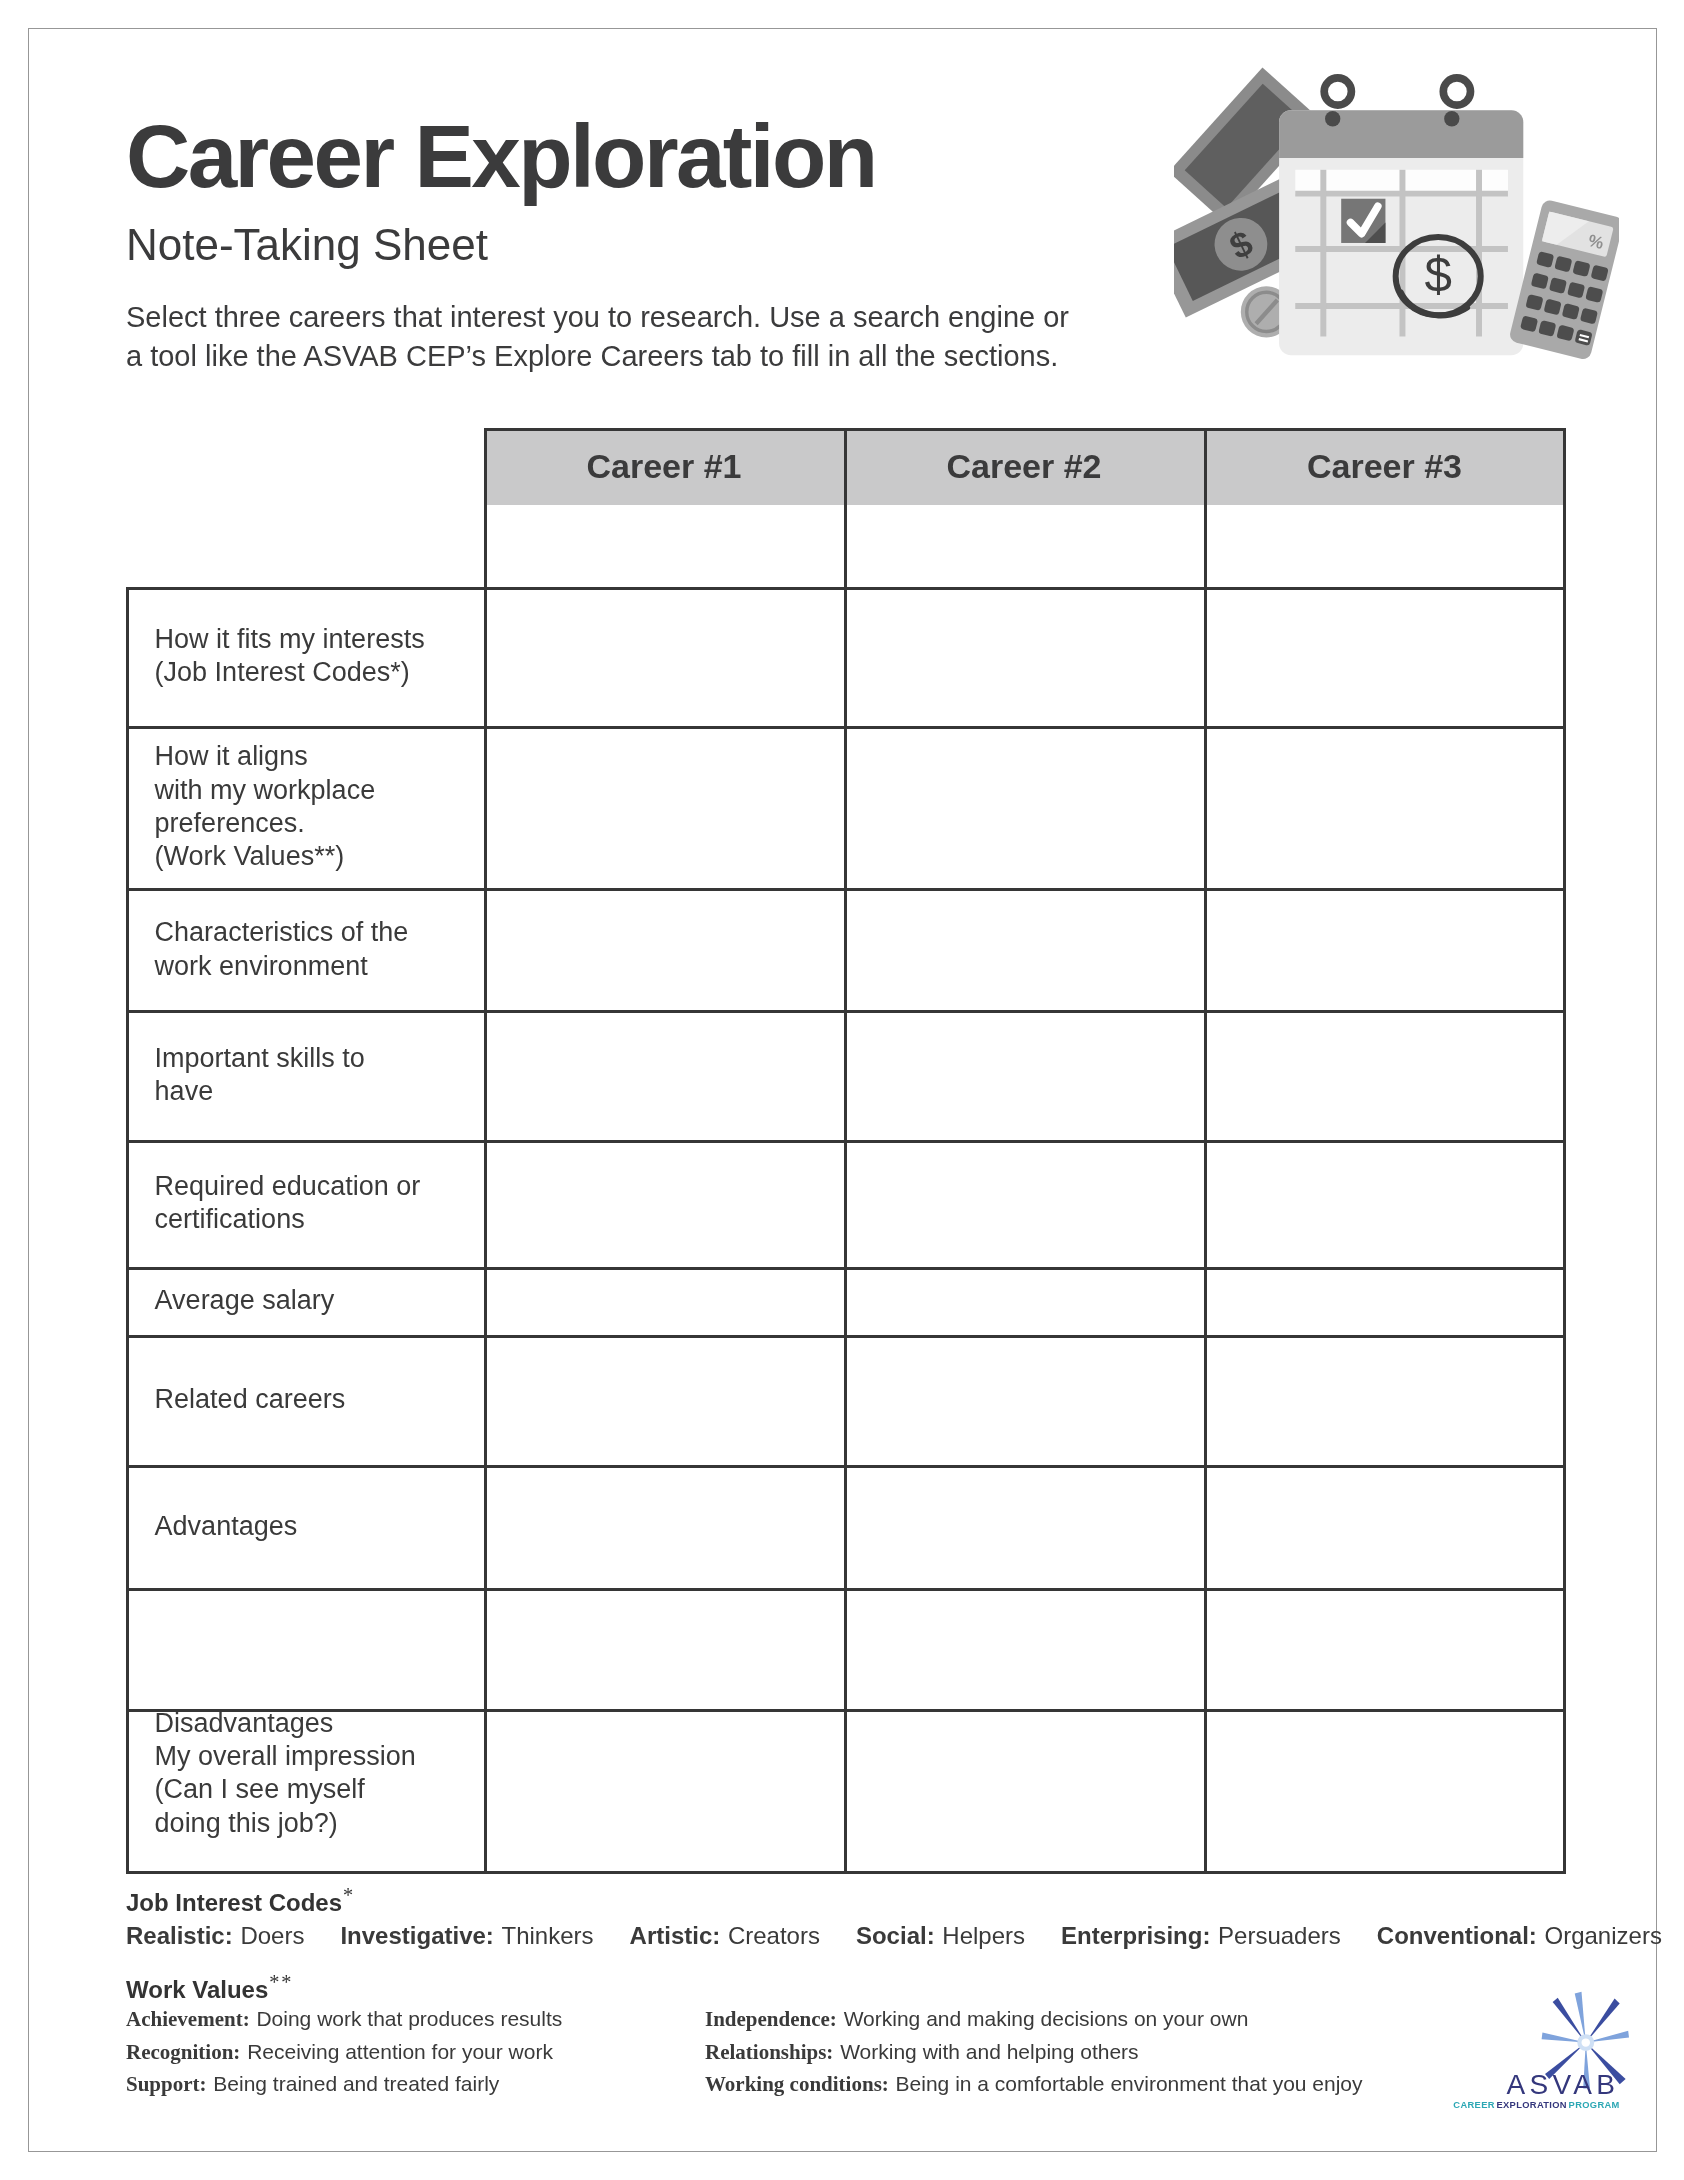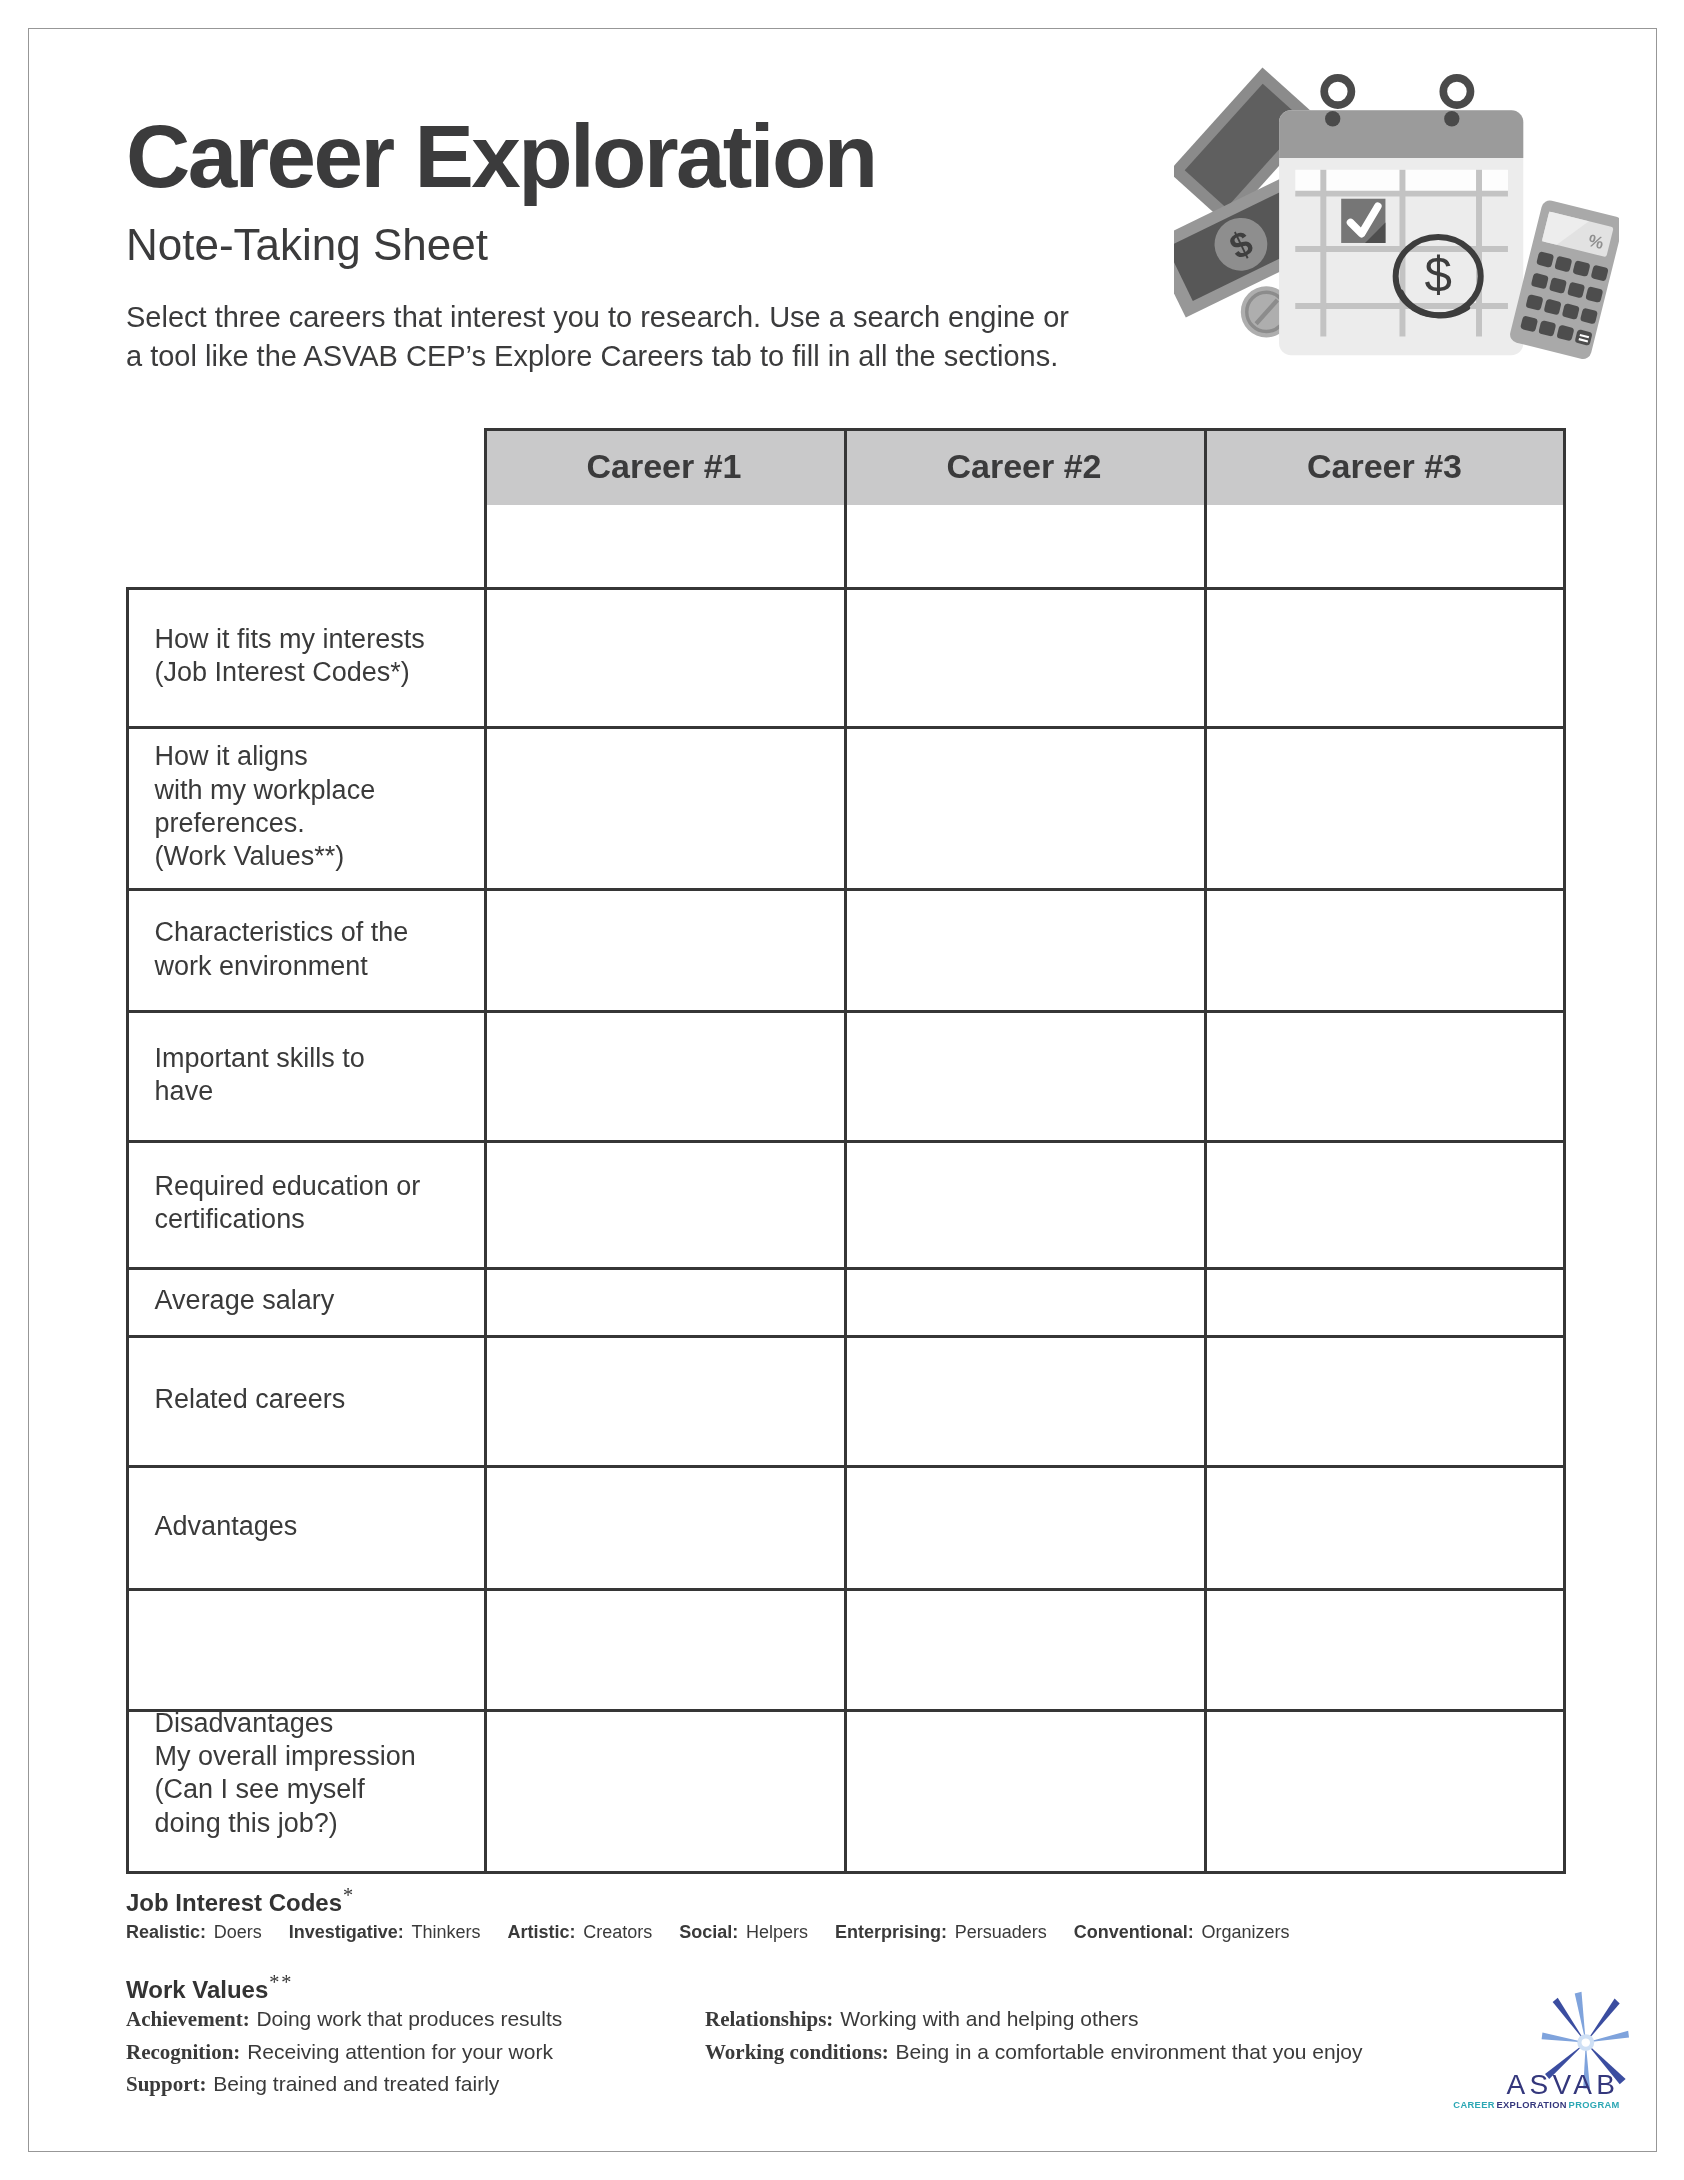--- a/index.html
+++ b/index.html
@@ -18,21 +18,21 @@
   .hl{position:absolute;height:2.6px;background:#363636;}
   .vl{position:absolute;width:2.6px;background:#363636;}
   .thbg{position:absolute;left:484px;top:428px;width:1082px;height:77px;background:#c9c9ca;}
   .th{position:absolute;top:428px;height:77px;display:flex;align-items:center;justify-content:center;font-size:34px;font-weight:700;color:#3b3b3c;}
   .rl{position:absolute;left:129px;width:353px;display:flex;align-items:center;padding-left:25.6px;padding-right:5.1px;font-size:27px;line-height:1.24;white-space:pre-line;color:#3a3a3a;}
   .fc{position:absolute;background:transparent;}
 
   
   .fhead{position:absolute;left:126px;font-size:24px;font-weight:700;color:#333;}
   .fhead .mark{font-family:"Liberation Serif",serif;font-style:italic;font-weight:400;font-size:20.4px;vertical-align:super;letter-spacing:1.7px;}
-  .codes{position:absolute;left:126px;top:1922px;display:flex;gap:27px;font-size:18px;white-space:nowrap;text-align:right;}
+  .codes{position:absolute;left:126px;top:1922px;display:flex;gap:36px;font-size:24px;white-space:nowrap;text-align:right;}
   .codes b{font-weight:700;}
   .codes .def{margin-left:7.7px;font-weight:400;}
   .wvcol{position:absolute;font-size:21px;line-height:31.5px;white-space:nowrap;}
   .wvcol b{font-weight:700;font-family:Liberation Serif, serif;}
   .wvcol .def{margin-left:6.8px;}
   .wv-left{left:126px;top:2003px;}
   .wv-right{left:705px;top:2003px;}
 
   .logo{position:absolute;left:1448px;top:1990px;width:183px;height:129px;}
 </style>
@@ -213,20 +213,21 @@
 
 <div class="fhead" style="top:1971px;"><span>Work Values</span><span class="mark">**</span></div>
 
 <div class="wvcol wv-left">
   <div><b>Achievement:</b><span class="def">Doing work that produces results</span></div>
   <div><b>Recognition:</b><span class="def">Receiving attention for your work</span></div>
   <div><b>Support:</b><span class="def">Being trained and treated fairly</span></div>
 </div>
 
 <div class="wvcol wv-right">
+  <div><b>Independence:</b><span class="def">Working and making decisions on your own</span></div>
   <div><b>Relationships:</b><span class="def">Working with and helping others</span></div>
   <div><b>Working conditions:</b><span class="def">Being in a comfortable environment that you enjoy</span></div>
 </div>
 
 <svg class="logo" viewBox="0 0 215 152">
   <g>
     <polygon points="162,62 149,4 157,2" fill="#7fa3dc"></polygon>
     <polygon points="162,62 196,10 202,16" fill="#3b4da0"></polygon>
     <polygon points="162,62 212,48 213,56" fill="#7fa3dc"></polygon>
     <polygon points="162,62 209,105 202,111" fill="#3b4da0"></polygon>

